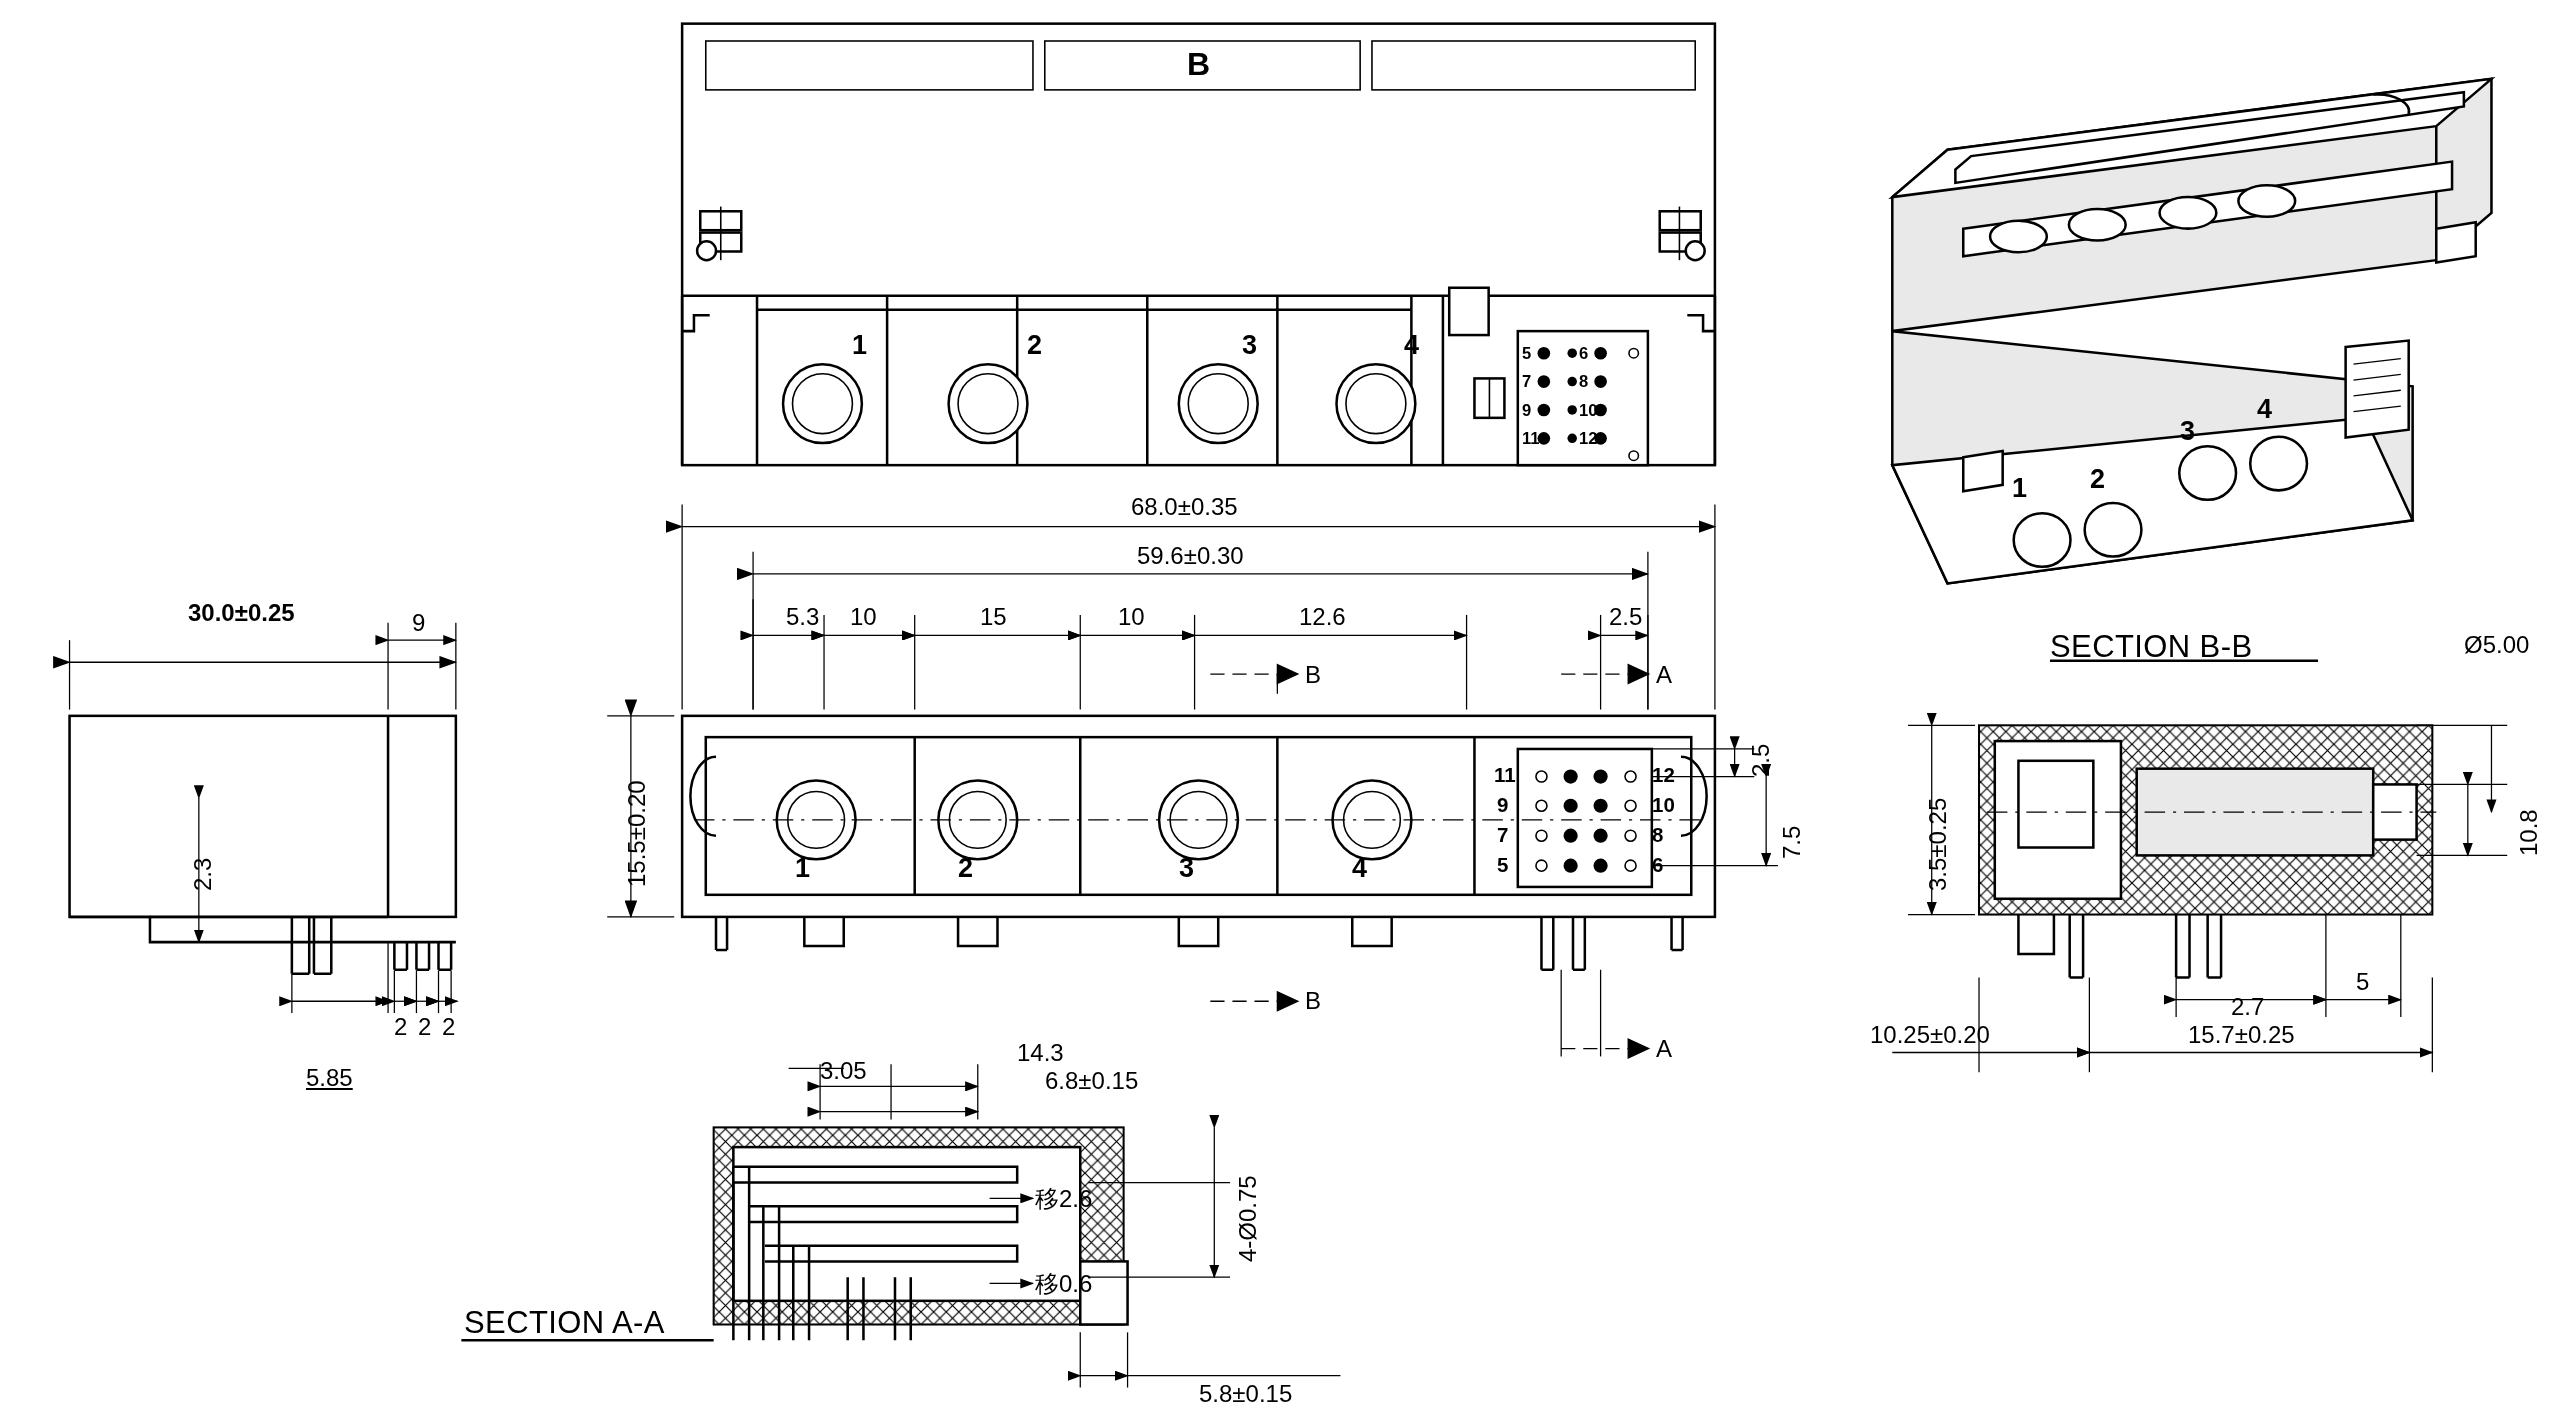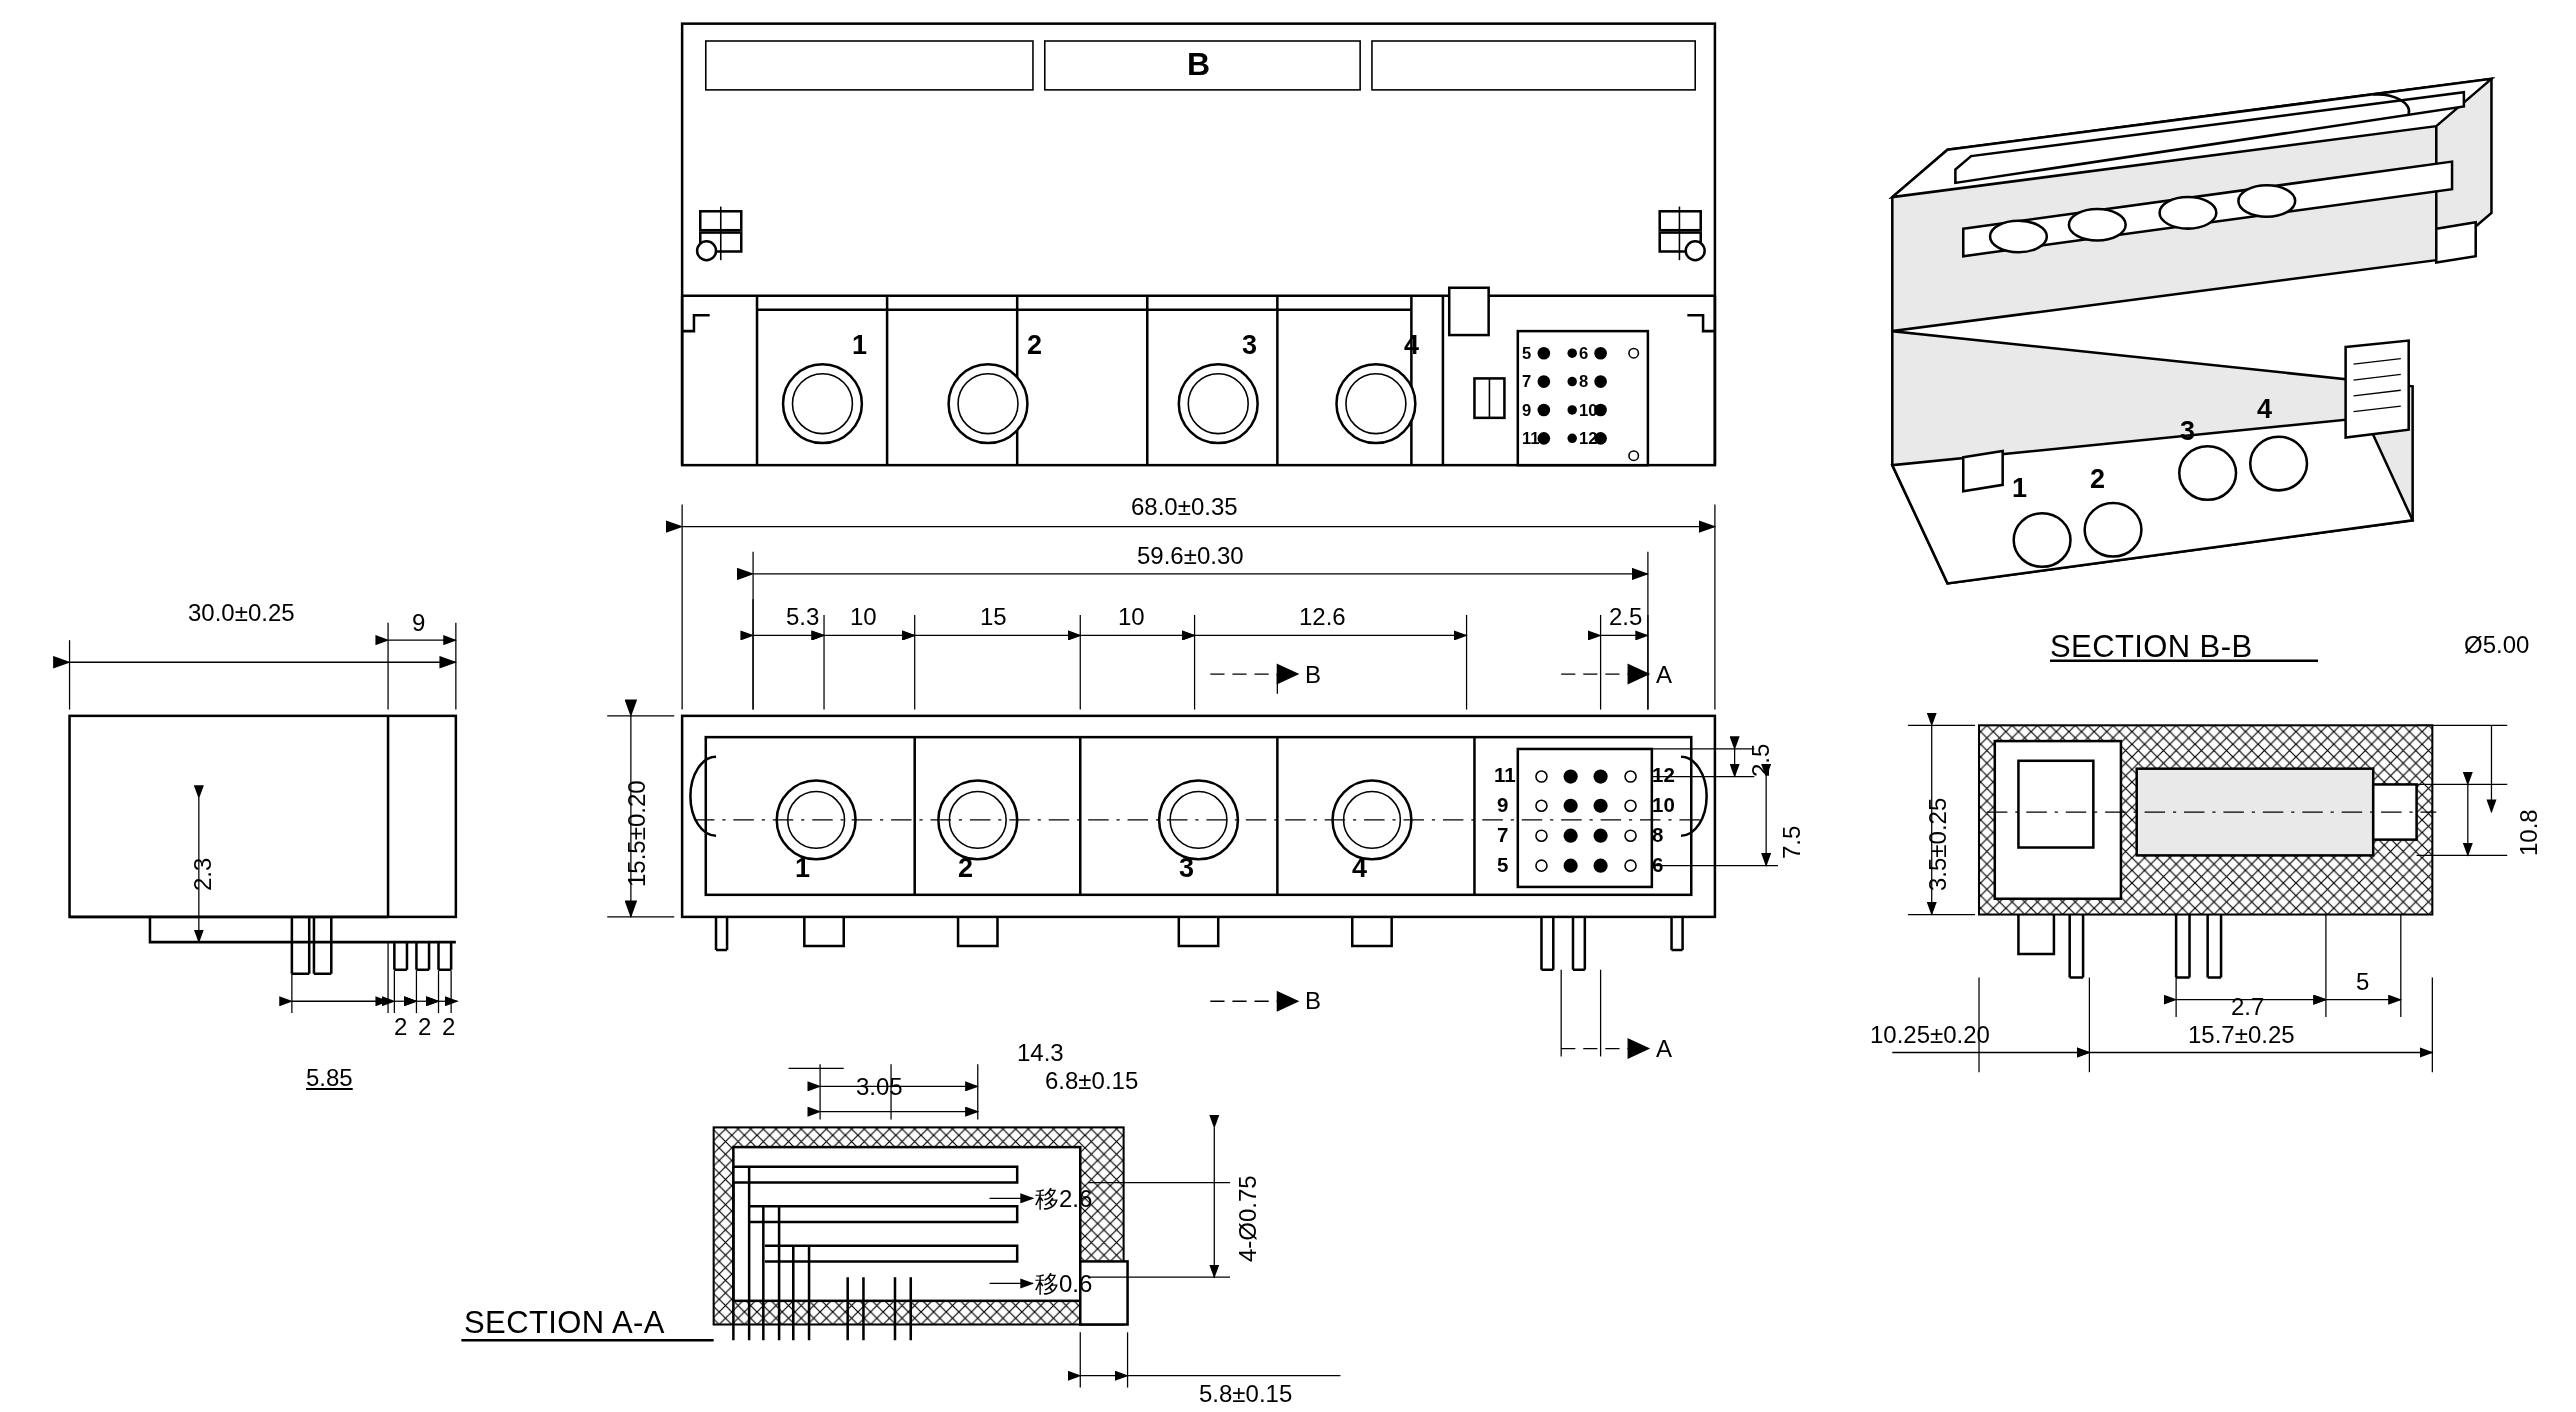--- a/index.html
+++ b/index.html
@@ -369,21 +369,21 @@
 
 <div class="lbl numS" style="left:1522px;top:344px;">5</div>
 <div class="lbl numS" style="left:1579px;top:344px;">6</div>
 <div class="lbl numS" style="left:1522px;top:372px;">7</div>
 <div class="lbl numS" style="left:1579px;top:372px;">8</div>
 <div class="lbl numS" style="left:1522px;top:401px;">9</div>
 <div class="lbl numS" style="left:1579px;top:401px;">10</div>
 <div class="lbl numS" style="left:1522px;top:429px;">11</div>
 <div class="lbl numS" style="left:1579px;top:429px;">12</div>
 
-<div class="lbl dim" style="left:188px;top:599px;">30.0±0.25</div>
+<div class="lbl dim" style="left:188px;top:599px;font-weight:bold;">30.0±0.25</div>
 <div class="lbl dim" style="left:412px;top:609px;">9</div>
 <div class="lbl dim vert" style="left:189px;top:891px;">2.3</div>
 <div class="lbl dim" style="left:306px;top:1064px;text-decoration:underline;">5.85</div>
 <div class="lbl dim" style="left:394px;top:1013px;">2</div>
 <div class="lbl dim" style="left:418px;top:1013px;">2</div>
 <div class="lbl dim" style="left:442px;top:1013px;">2</div>
 
 <div class="lbl dim" style="left:1131px;top:493px;">68.0±0.35</div>
 <div class="lbl dim" style="left:1137px;top:542px;">59.6±0.30</div>
 <div class="lbl dim" style="left:759px;top:603px;margin-left:27px;">5.3</div>
@@ -410,21 +410,21 @@
 <div class="lbl numS" style="left:1494px;top:763px;font-size:20.5px;">11</div>
 <div class="lbl numS" style="left:1497px;top:793px;font-size:20.5px;">9</div>
 <div class="lbl numS" style="left:1497px;top:823px;font-size:20.5px;">7</div>
 <div class="lbl numS" style="left:1497px;top:853px;font-size:20.5px;">5</div>
 <div class="lbl numS" style="left:1652px;top:763px;font-size:20.5px;">12</div>
 <div class="lbl numS" style="left:1652px;top:793px;font-size:20.5px;">10</div>
 <div class="lbl numS" style="left:1652px;top:823px;font-size:20.5px;">8</div>
 <div class="lbl numS" style="left:1652px;top:853px;font-size:20.5px;">6</div>
 
 <div class="lbl sect" style="left:464px;top:1305px;">SECTION A-A</div>
-<div class="lbl dim" style="left:856px;top:1057px;margin-top:16px;">3.05</div>
+<div class="lbl dim" style="left:820px;top:1057px;">3.05</div>
 <div class="lbl dim" style="left:1017px;top:1039px;">14.3</div>
 <div class="lbl dim" style="left:1045px;top:1035px;margin-top:32px;">6.8±0.15</div>
 <div class="lbl dim vert" style="left:1234px;top:1262px;">4-Ø0.75</div>
 <div class="lbl dim" style="left:1035px;top:1183px;">移2.6</div>
 <div class="lbl dim" style="left:1035px;top:1268px;">移0.6</div>
 <div class="lbl dim" style="left:1199px;top:1380px;">5.8±0.15</div>
 
 <div class="lbl sect" style="left:2050px;top:629px;">SECTION B-B</div>
 <div class="lbl dim" style="left:2464px;top:631px;">Ø5.00</div>
 <div class="lbl dim vert" style="left:2515px;top:856px;">10.8</div>

